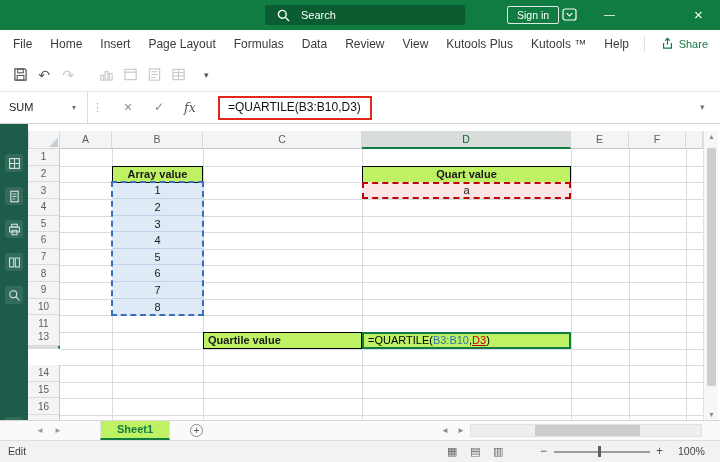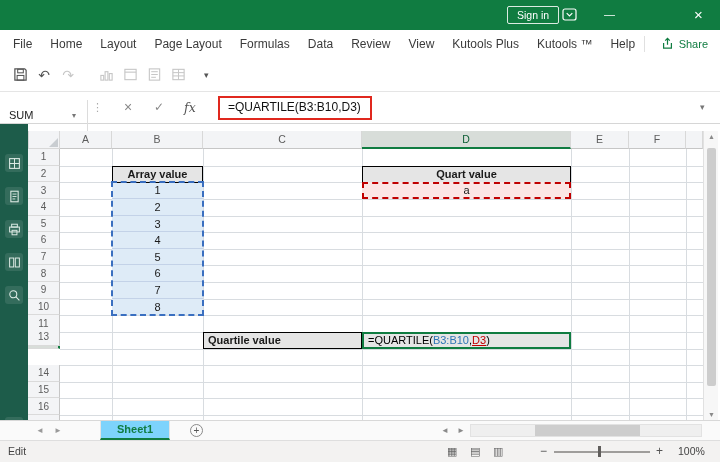--- a/index.html
+++ b/index.html
@@ -32,21 +32,21 @@
     display:flex;align-items:center;padding-left:8px}
   .qat-ic{width:24px;display:flex;justify-content:center;align-items:center;cursor:pointer}
   .glyph{font-size:14px;color:#555}
   .glyph.dis{color:#C7C7C7}
   #qat-caret{margin-left:14px;font-size:9px;color:#555;cursor:pointer}
   .qat-gap{width:14px}
 
   
   #fbar{position:absolute;left:0;top:92px;width:720px;height:32px;background:#fff;
     border-bottom:1px solid #D6D6D6}
-  #namebox{position:absolute;left:0;top:8px;width:88px;height:31px;border-right:1px solid #DCDCDC;cursor:pointer}
+  #namebox{position:absolute;left:0;top:0;width:88px;height:31px;border-right:1px solid #DCDCDC;cursor:pointer}
   #namebox .nb-text{position:absolute;left:9px;line-height:31px;font-size:11px;color:#222}
   #namebox .nb-caret{position:absolute;left:72px;top:0;line-height:31px;font-size:8px;color:#777}
   #fb-handle{position:absolute;left:92px;line-height:31px;color:#AAA;font-size:11px}
   #fb-cancel{position:absolute;left:124px;line-height:31px;font-size:14px;color:#888;cursor:pointer}
   #fb-enter{position:absolute;left:154px;line-height:31px;font-size:12px;color:#888;cursor:pointer}
   #fb-fx{position:absolute;left:184px;line-height:31px;font-size:12.5px;color:#555;
     font-family:"DejaVu Serif","Liberation Serif",serif;font-style:italic;cursor:pointer}
   #fb-text{position:absolute;left:228px;line-height:31px;font-size:12px;color:#111;cursor:text}
   #fb-expand{position:absolute;left:700px;line-height:31px;font-size:9px;color:#777;cursor:pointer}
   #fb-redbox{position:absolute;left:218px;top:4px;width:154px;height:24px;border:2px solid #E0281E;
@@ -72,21 +72,21 @@
     display:flex;align-items:center;justify-content:center;cursor:pointer}
   .rowh.active{background:#D8DDD9;color:#0B5C33;border-right:2px solid #107C41}
   #rowh-partial{position:absolute;left:28px;top:415px;width:32px;height:5px;background:#F3F4F6;
     border-right:1px solid #C6C6C6}
 
   
   #gridlines{position:absolute;left:0;top:0;pointer-events:none;z-index:1}
   .vline{position:absolute;width:1px;background:#D8DCE0}
   .hline{position:absolute;height:1px;background:#D8DCE0}
 
-  .cellbox{position:absolute;z-index:5;background:#e5e5e5;font-size:11px;color:#1A1A1A}
+  .cellbox{position:absolute;z-index:5;background:#bef264;font-size:11px;color:#1A1A1A}
   #cell-b2{left:112px;top:165.6px;width:91px;height:17px;border:1px solid #000;
     font-weight:bold;text-align:center;line-height:15px}
   #array-fill{left:112px;top:182.25px;width:91px;height:133px;background:#DEEBF7;z-index:4}
   .acell{height:16.625px;line-height:16.4px;text-align:center;border-bottom:1px solid #C3D2E8;cursor:cell}
   .acell:last-child{border-bottom:none}
   #array-border{position:absolute;left:111px;top:181.25px;width:93px;height:135px;
     border:2px dashed #3A6FC0;z-index:6;pointer-events:none}
   #cell-d2{left:362px;top:165.6px;width:209px;height:17px;border:1px solid #000;
     font-weight:bold;text-align:center;line-height:15px}
   #cell-d3{left:362px;top:182.25px;width:209px;height:17px;border:2px dashed #C00000;
@@ -102,21 +102,21 @@
   #vs-up{position:absolute;left:0;top:2px;width:15px;text-align:center;font-size:7px;color:#8A8A8A;cursor:pointer}
   #vs-thumb{position:absolute;left:3px;top:17px;width:9px;height:238px;background:#CDCDCD;border-radius:2px;cursor:grab}
   #vs-down{position:absolute;left:0;bottom:2px;width:15px;text-align:center;font-size:7px;color:#8A8A8A;cursor:pointer}
 
   
   #sheetbar{position:absolute;left:0;top:420px;width:720px;height:20px;background:#FAFAFA;
     border-top:1px solid #D8D8D8}
   #tab-left{position:absolute;left:36px;top:0;line-height:19px;font-size:8px;color:#9A9A9A;cursor:pointer}
   #tab-right{position:absolute;left:54px;top:0;line-height:19px;font-size:8px;color:#9A9A9A;cursor:pointer}
   #sheet-tab{position:absolute;left:100px;top:0;height:19px;padding:0 16px;line-height:17px;
-    color:#107C41;font-weight:bold;border-bottom:2px solid #107C41;background:#7dd3fc;
+    color:#107C41;font-weight:bold;border-bottom:2px solid #107C41;background:#bef264;
     border-left:1px solid #E4E4E4;border-right:1px solid #E4E4E4;cursor:pointer}
   #add-sheet{position:absolute;left:190px;top:3px;width:13px;height:13px;border:1px solid #8A8A8A;
     border-radius:50%;text-align:center;line-height:11px;font-size:10px;color:#555;cursor:pointer}
   #hs-left{position:absolute;left:441px;top:0;line-height:19px;font-size:8px;color:#8A8A8A;cursor:pointer}
   #hs-right{position:absolute;left:457px;top:0;line-height:19px;font-size:8px;color:#8A8A8A;cursor:pointer}
   #hs-track{position:absolute;left:470px;top:3px;width:232px;height:13px;background:#EFEFEF;
     border:1px solid #E2E2E2}
   #hs-thumb{position:absolute;left:64px;top:0;width:105px;height:11px;background:#CDCDCD;cursor:grab}
 
   
@@ -127,36 +127,45 @@
   #zoom-minus{position:absolute;left:540px;line-height:21px;font-size:12px;color:#555;cursor:pointer}
   #zoom-track{position:absolute;left:554px;top:10px;width:96px;height:2px;background:#9F9D9B;cursor:pointer}
   #zoom-thumb{position:absolute;left:598px;top:5px;width:3px;height:11px;background:#605E5C;cursor:grab}
   #zoom-plus{position:absolute;left:656px;line-height:21px;font-size:12px;color:#555;cursor:pointer}
   #zoom-pct{position:absolute;left:678px;line-height:21px;font-size:10.5px;color:#444;cursor:pointer}
 </style>
 </head>
 <body>
 
 <div id="titlebar">
+  <div id="search-box">
+    <span class="s-icon">
+      <svg width="13" height="13" viewBox="0 0 13 13">
+          <circle cx="5.3" cy="5.3" r="3.9" fill="none" stroke="#fff" stroke-width="1.4"></circle>
+          <line x1="8.3" y1="8.3" x2="12" y2="12" stroke="#fff" stroke-width="1.4"></line>
+        </svg>
+    </span>
+    <span>Search</span>
+  </div>
   <div id="signin">Sign in</div>
   <div id="ribbon-opt">
     <svg width="15" height="13" viewBox="0 0 15 13">
         <rect x="1" y="1" width="13" height="11" rx="2" fill="none" stroke="#fff" stroke-width="1.2"></rect>
         <path d="M4.7 5.2 L7.5 8 L10.3 5.2" fill="none" stroke="#fff" stroke-width="1.2"></path>
       </svg>
   </div>
   <div id="win-min">—</div>
   <div id="win-close">×</div>
 </div>
 
 <div id="menubar">
   <div id="menu-tabs">
       <div class="mtab">File</div>
       <div class="mtab">Home</div>
-      <div class="mtab">Layout</div>
+      <div class="mtab">Insert</div>
       <div class="mtab">Page Layout</div>
       <div class="mtab">Formulas</div>
       <div class="mtab">Data</div>
       <div class="mtab">Review</div>
       <div class="mtab">View</div>
       <div class="mtab">Kutools Plus</div>
       <div class="mtab">Kutools ™</div>
       <div class="mtab">Help</div>
     </div>
   <div id="share-divider"></div>

